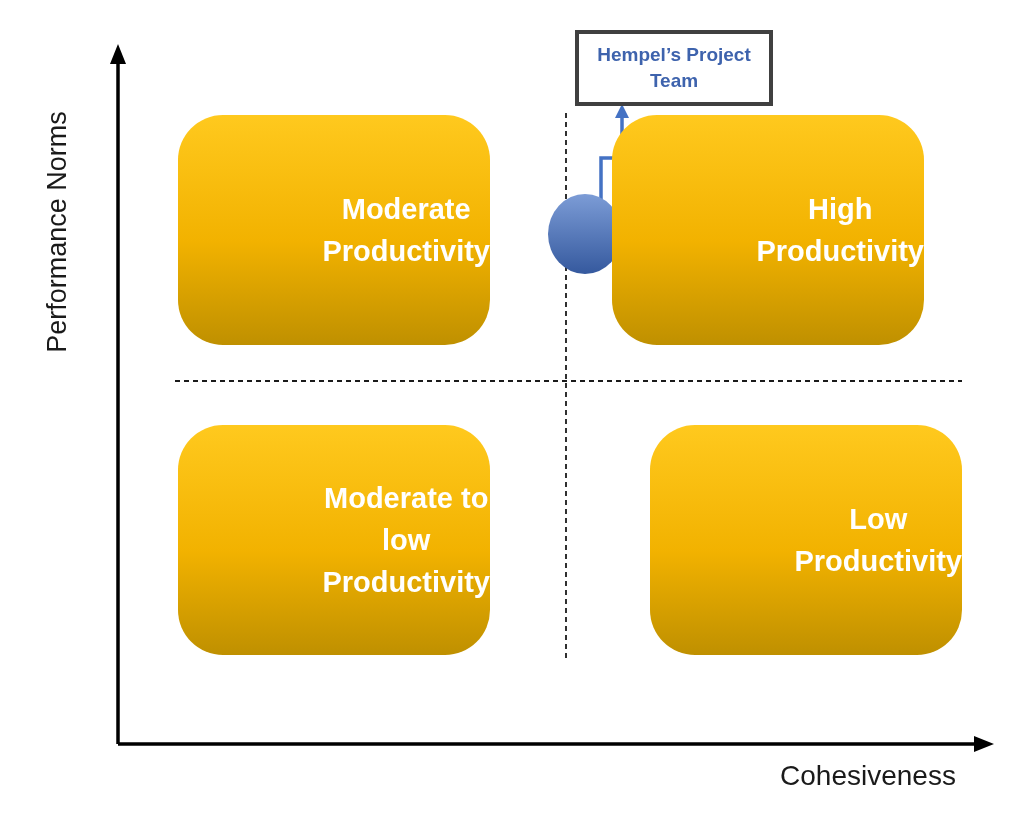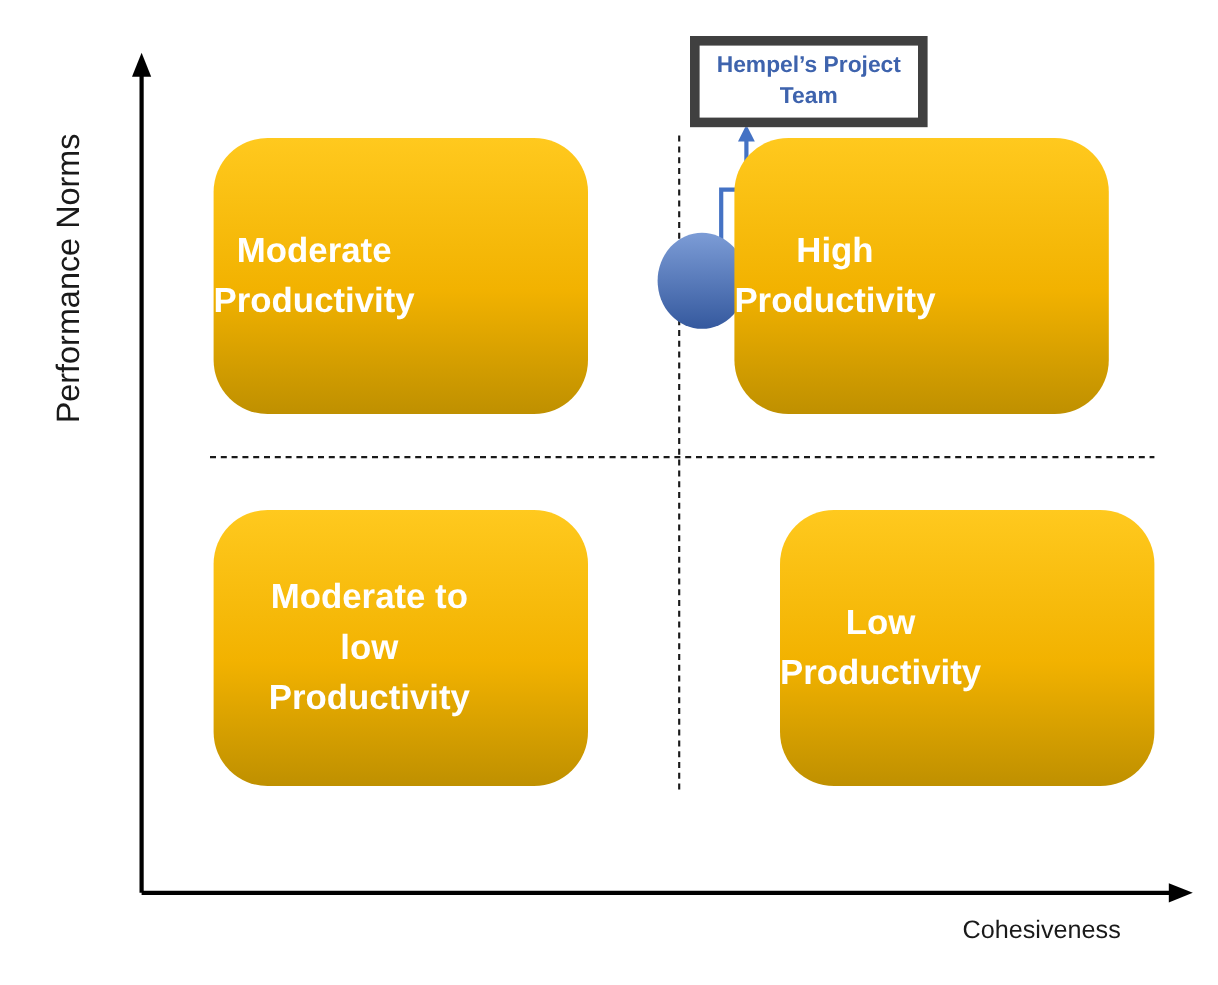--- a/index.html
+++ b/index.html
@@ -20,40 +20,40 @@
     width: 1015px; height: 821px;
   }
   .qbox {
     position: absolute;
     width: 312px;
     height: 230px;
     border-radius: 45px;
     background: linear-gradient(180deg, #FFC91E 0%, #F2B200 55%, #BF9000 100%);
     display: flex;
     align-items: center;
-    justify-content: flex-start;
+    justify-content: flex-end;
     text-align: center;
   }
   .qbox span {
     color: #ffffff;
     font-weight: bold;
     font-size: 29px;
     line-height: 1.45;
     white-space: pre-line;
   }
   .box-tl { left: 178px; top: 115px; }
   .box-tr { left: 612px; top: 115px; }
   .box-bl { left: 178px; top: 425px; padding-left: 46px; }
   .box-br { left: 650px; top: 425px; }
   .callout {
     position: absolute;
     left: 575px; top: 30px;
     width: 198px; height: 76px;
     background: #ffffff;
-    border: 8px solid #404040;
+    border: 4px solid #404040;
     display: flex;
     align-items: center;
     justify-content: center;
     text-align: center;
   }
   .callout span {
     color: #3E63AD;
     font-weight: bold;
     font-size: 19px;
     line-height: 1.35;
@@ -67,21 +67,21 @@
     white-space: nowrap;
     font-size: 27px;
     color: #1a1a1a;
   }
   .x-label {
     position: absolute;
     left: 868px;
     top: 776px;
     transform: translate(-50%, -50%);
     white-space: nowrap;
-    font-size: 21px;
+    font-size: 28px;
     color: #1a1a1a;
   }
 </style>
 </head>
 <body>
 
 <div class="canvas">
 
   <svg class="layer" viewBox="0 0 1015 821" xmlns="http://www.w3.org/2000/svg">
     <defs>

